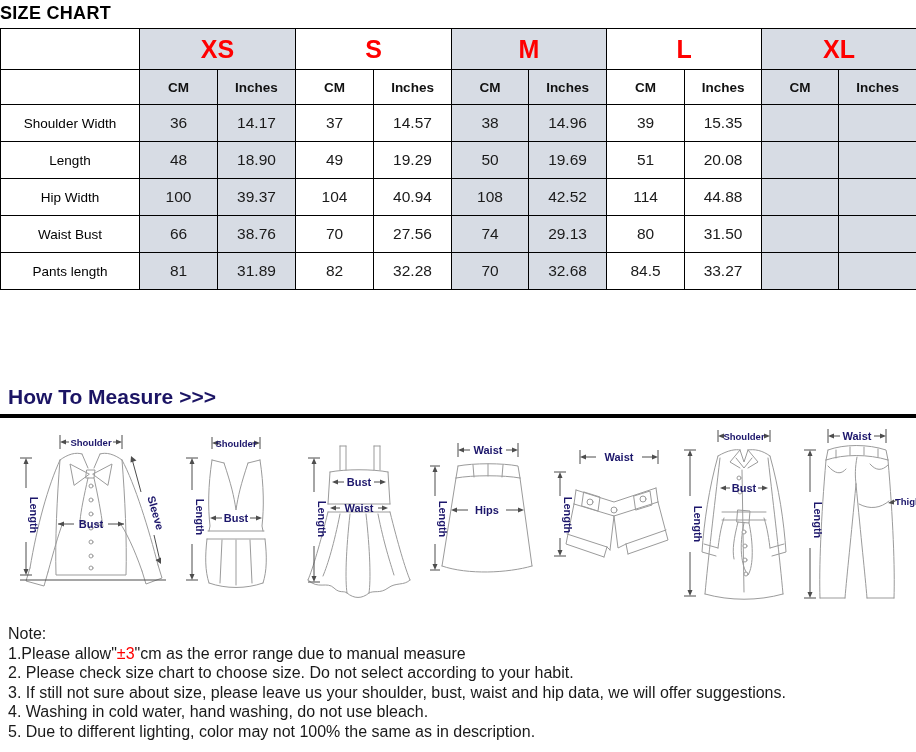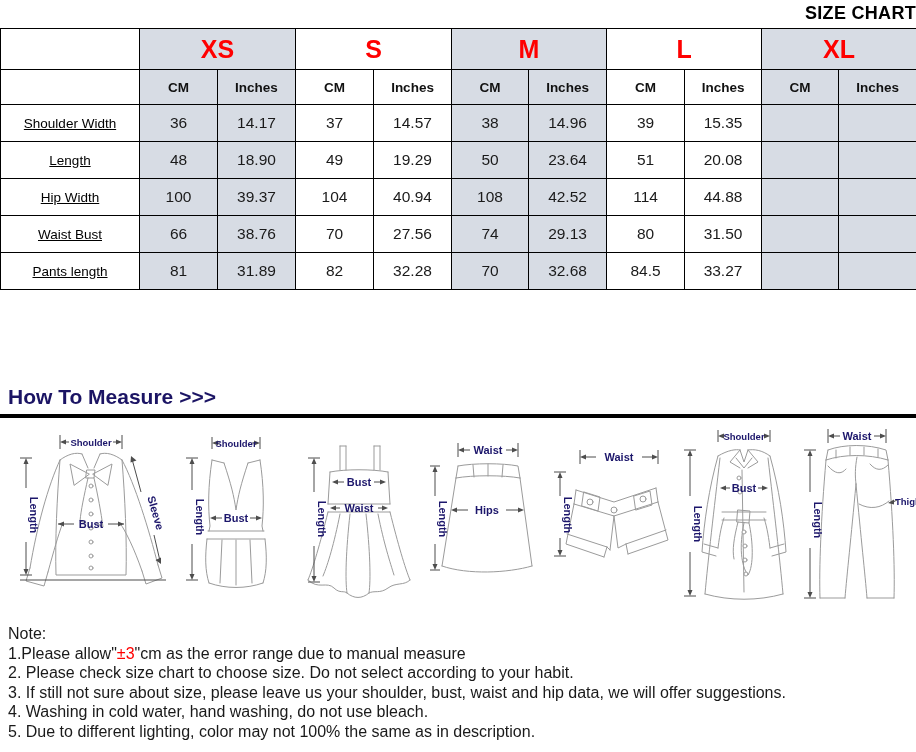--- a/index.html
+++ b/index.html
@@ -1,27 +1,27 @@
 <!DOCTYPE html>
 <html><head>
 <meta charset="utf-8">
 <style>
   html,body{margin:0;padding:0;background:#fff;}
   .page{position:relative;width:916px;height:752px;background:#fff;overflow:hidden;
         font-family:"Liberation Sans",sans-serif;}
-  .page-title{position:absolute;top:3px;left:0;width:916px;text-align:right;
+  .page-title{position:absolute;top:3px;left:0;width:916px;text-align:left;
         font-size:18px;font-weight:bold;color:#000;letter-spacing:.3px;}
   
   .size-table{position:absolute;top:28px;left:0;width:916px;border-collapse:collapse;
         table-layout:fixed;}
   .size-table td{border:1px solid #000;text-align:center;vertical-align:middle;padding:0;overflow:hidden;}
   .size-row td{height:40px;font-size:25px;font-weight:bold;color:#ff0000;}
   .unit-row td{height:34px;font-size:13.5px;font-weight:bold;color:#111;}
   .data-row td{height:36px;font-size:15.5px;color:#1a1a1a;}
-  .data-row td.rowlabel{font-size:13.5px;color:#000;text-decoration:underline;}
+  .data-row td.rowlabel{font-size:13.5px;color:#000;}
   .shade{background:#d7dce4;}
   
   .htm{position:absolute;top:385px;left:8px;font-size:21px;font-weight:bold;color:#1b1464;}
   .divider{position:absolute;top:414px;left:0;width:916px;height:4px;background:#000;}
   
   .fig{position:absolute;overflow:visible;}
   .g{fill:none;stroke:#9b9b9b;stroke-width:1;stroke-linejoin:round;stroke-linecap:round;}
   circle.g{fill:#fff;}
   .m{fill:none;stroke:#4d4d4d;stroke-width:1;}
   .ah{fill:#4d4d4d;stroke:none;}
@@ -90,21 +90,21 @@
       <td class="shade"></td>
       <td class="shade"></td>
     </tr>
     <tr class="data-row">
       <td class="rowlabel">Length</td>
       <td class="shade">48</td>
       <td class="shade">18.90</td>
       <td>49</td>
       <td>19.29</td>
       <td class="shade">50</td>
-      <td class="shade">23.64</td>
+      <td class="shade">19.69</td>
       <td>51</td>
       <td>20.08</td>
       <td class="shade"></td>
       <td class="shade"></td>
     </tr>
     <tr class="data-row">
       <td class="rowlabel">Hip Width</td>
       <td class="shade">100</td>
       <td class="shade">39.37</td>
       <td>104</td>

